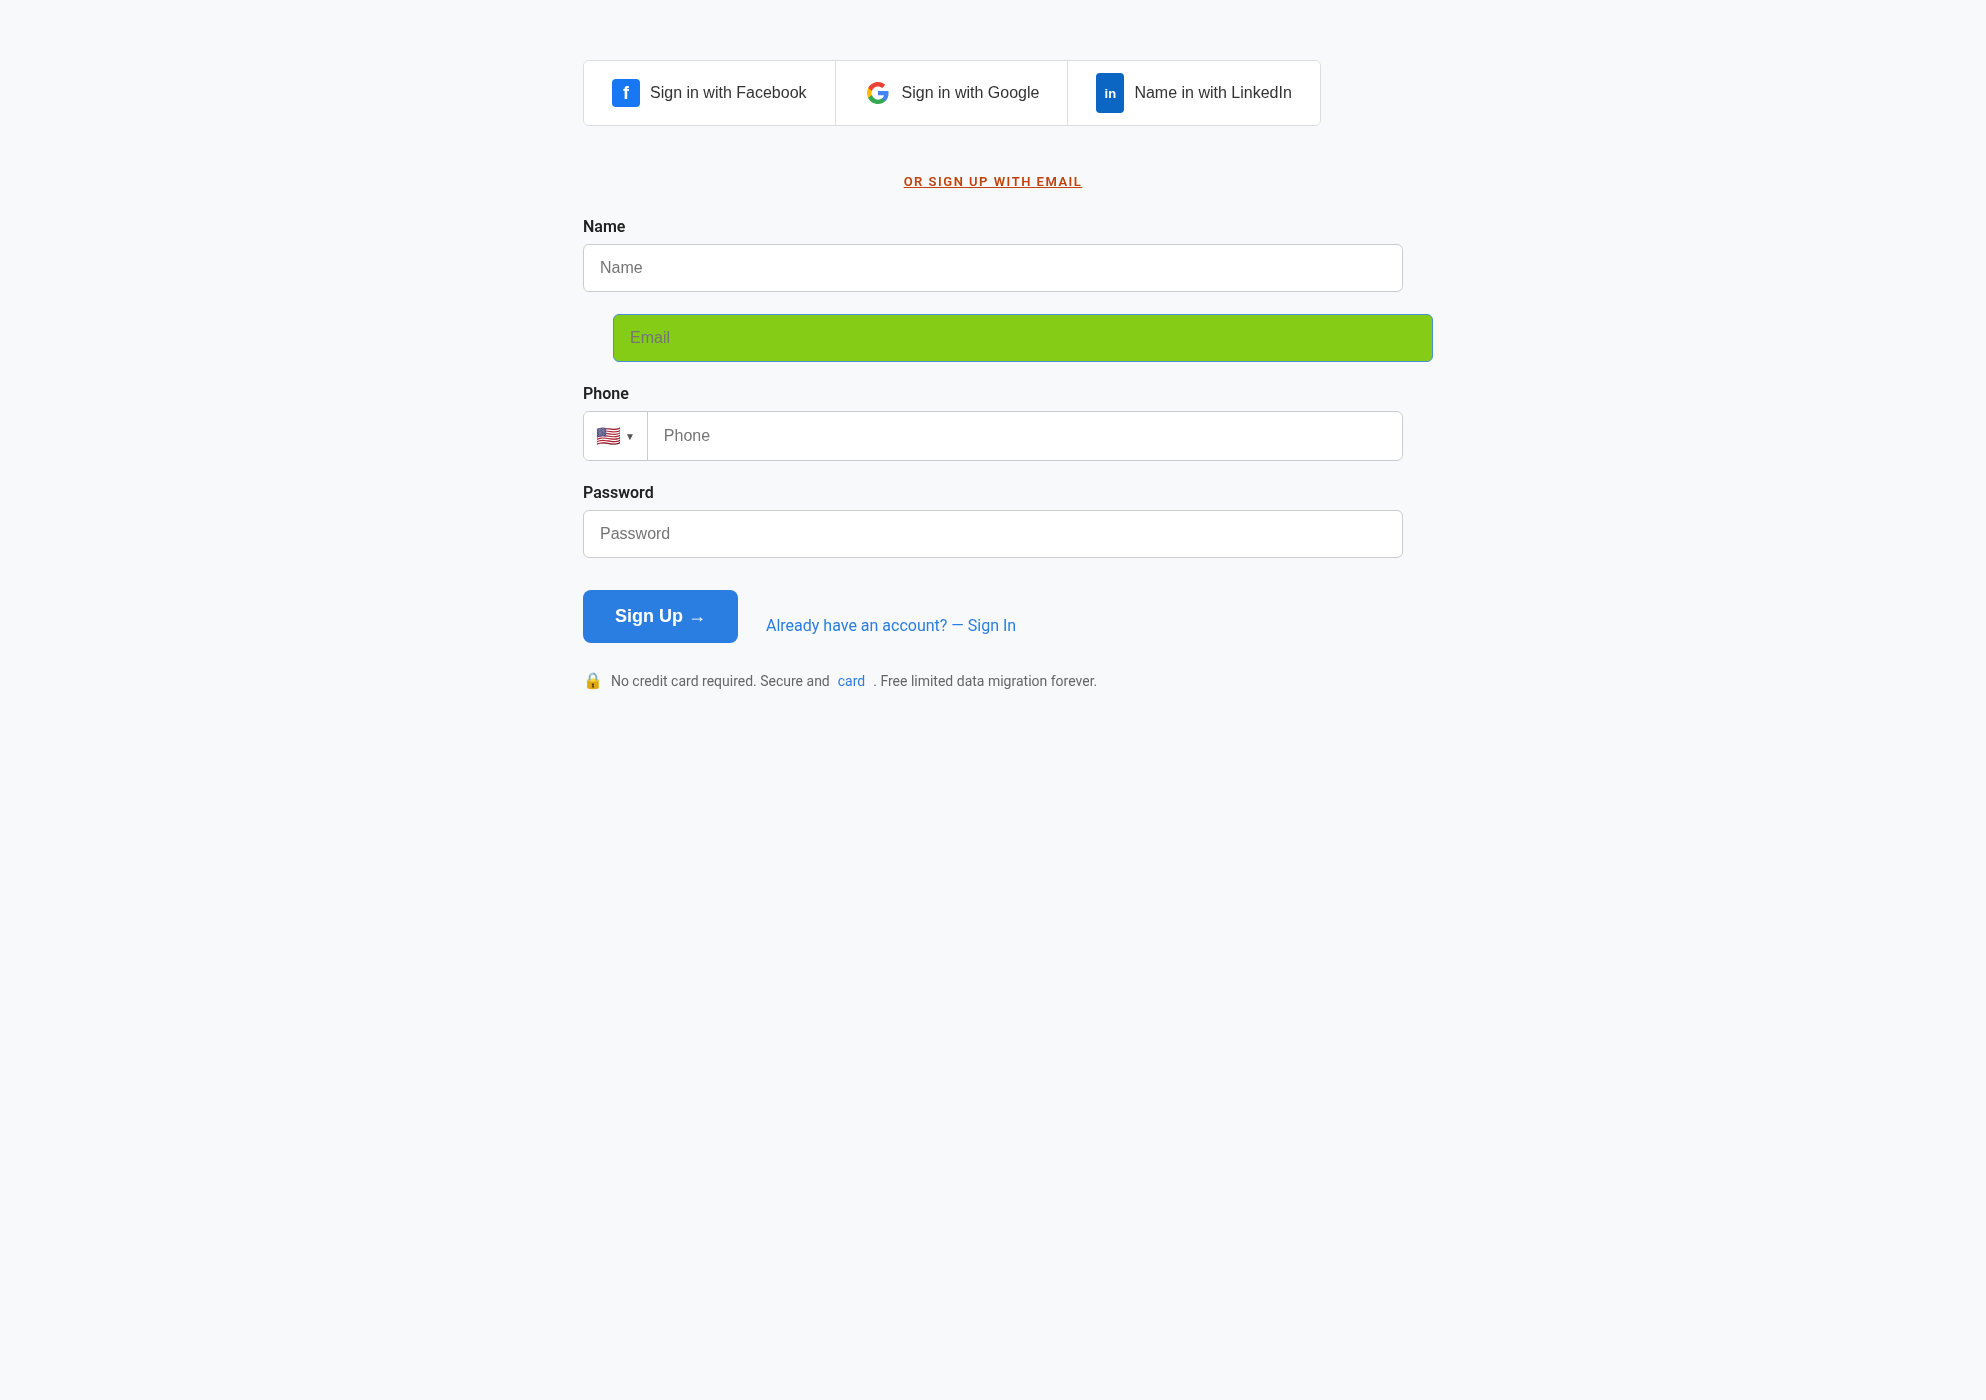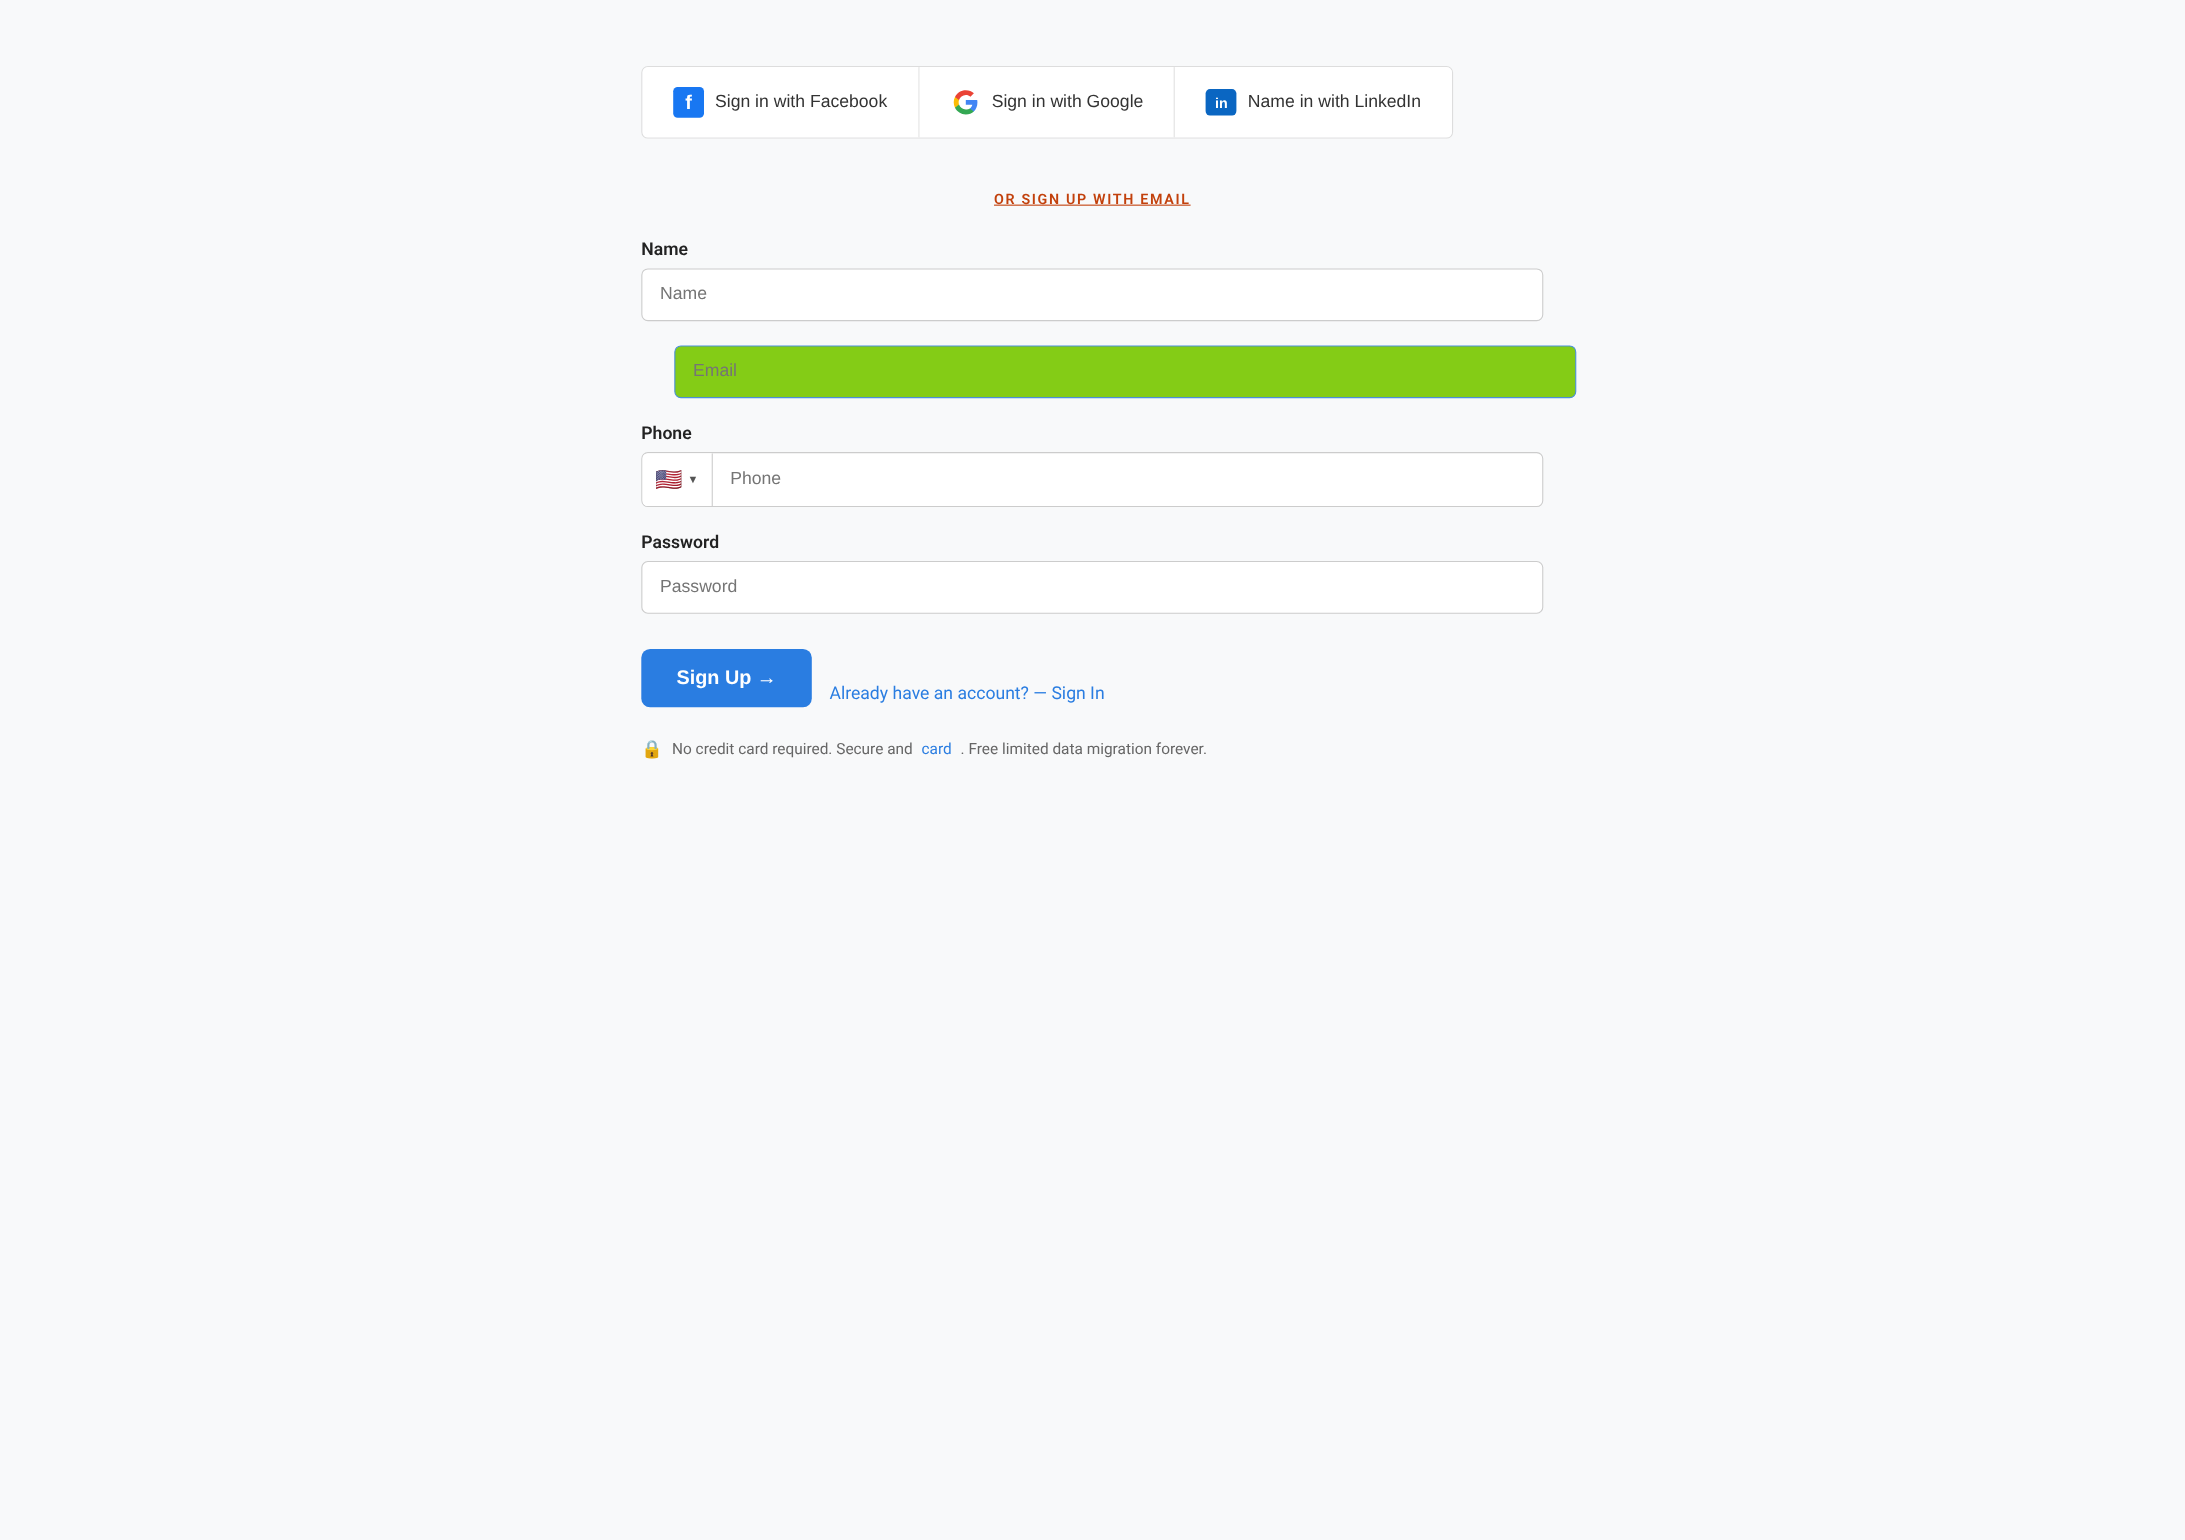--- a/index.html
+++ b/index.html
@@ -143,22 +143,21 @@
       padding: 14px 16px;
       font-size: 16px;
       border: none;
       outline: none;
       color: #555;
       background: transparent;
     }
 
     .form-actions {
       display: flex;
-      align-items: center;
-      gap: 16px;
+      gap: 28px;
       margin-top: 32px;
       margin-bottom: 28px;
     }
 
     .signup-btn {
       padding: 16px 32px;
       background: #2a7de1;
       color: #fff;
       font-size: 18px;
       font-weight: 700;
@@ -206,21 +205,21 @@
       align-items: center;
       justify-content: center;
       color: white;
       font-size: 18px;
       font-weight: 700;
     }
 
     
     .linkedin-icon {
       width: 28px;
-      height: 24px;
+      height: 40px;
       background: #0a66c2;
       border-radius: 4px;
       display: flex;
       align-items: center;
       justify-content: center;
       color: white;
       font-size: 13px;
       font-weight: 700;
     }
   </style>

